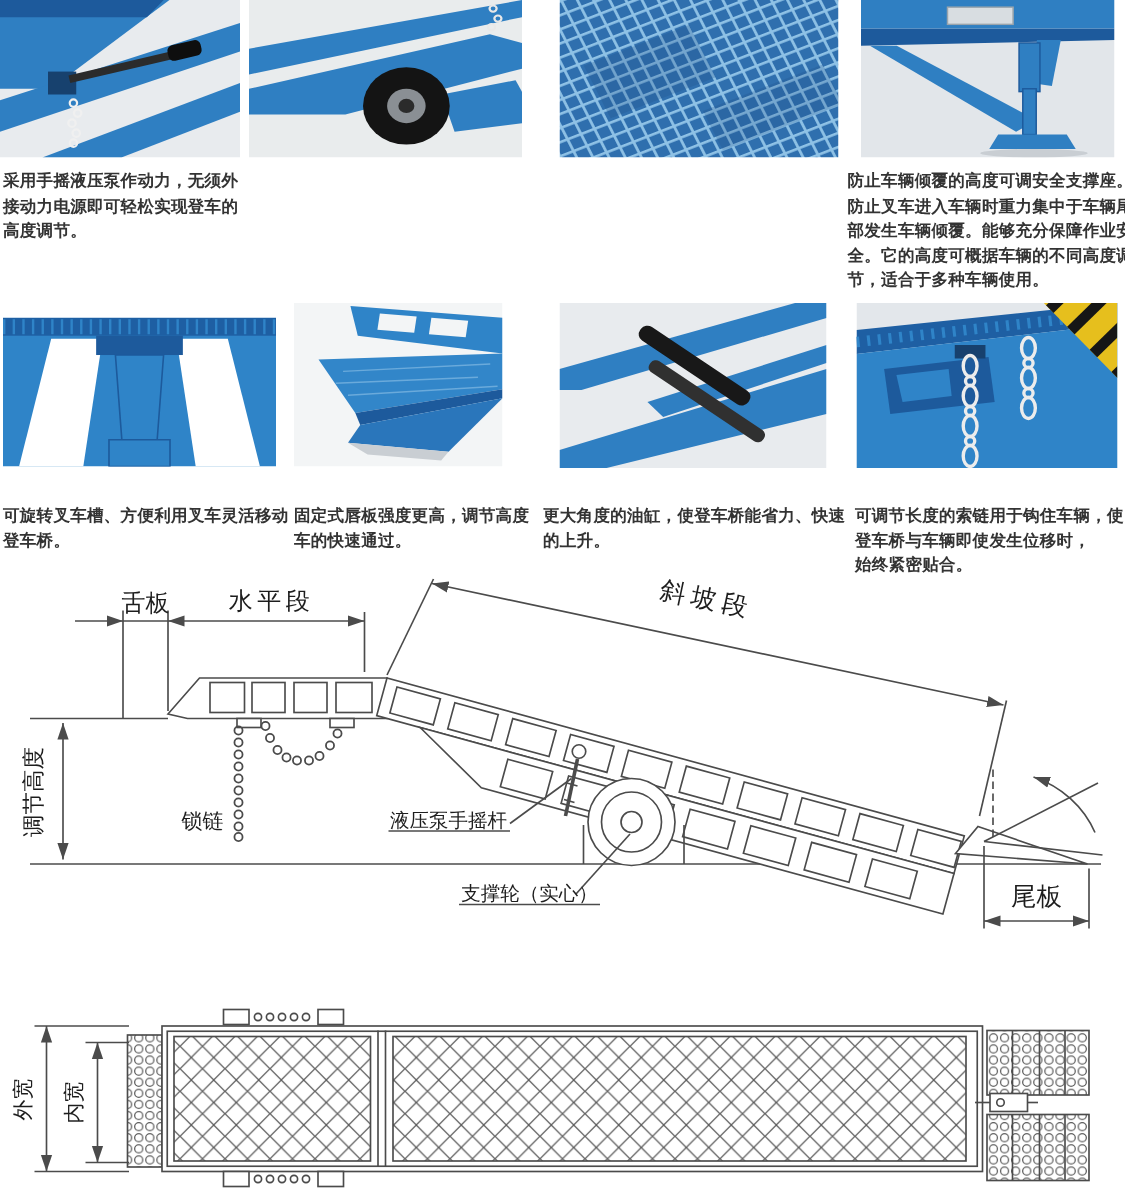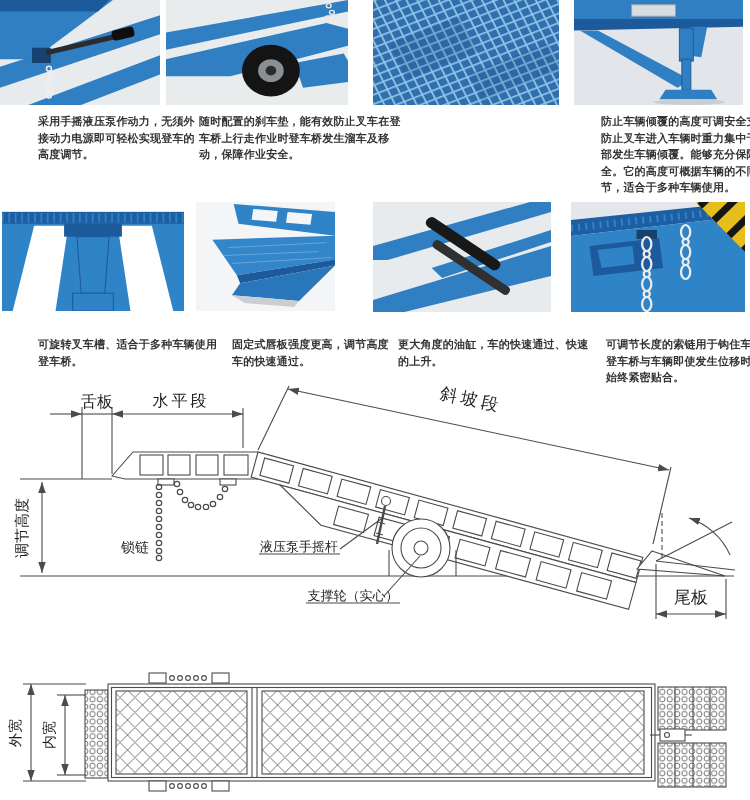--- a/index.html
+++ b/index.html
@@ -1,21 +1,21 @@
 <!DOCTYPE html>
 <html><head>
 <meta charset="utf-8">
 <style>
   html,body{margin:0;padding:0;background:#fff;}
   .page{position:relative;width:750px;height:800px;background:#ffffff;overflow:hidden;
         font-family:"Liberation Sans",sans-serif;}
   .photo{position:absolute;display:block;}
   .photo svg{display:block;width:100%;height:100%;}
   .caption{position:absolute;font-size:11px;font-weight:bold;color:#333333;
-           line-height:16.5px;white-space:pre-line;letter-spacing:0.2px;margin-left:36px;}
+           line-height:16.5px;white-space:pre-line;letter-spacing:0.2px;}
   .diagram{position:absolute;left:0;}
   svg text{font-family:"Liberation Serif","DejaVu Serif",serif;fill:#1d1d1d;}
 </style>
 </head>
 <body>
 
 <div class="page">
 
   <figure class="photo" style="left:0;top:0;width:160px;height:105px;margin:0">
     <svg viewBox="0 0 170 110" preserveAspectRatio="none">
@@ -83,23 +83,20 @@
       <rect x="106" y="30" width="14" height="34" fill="#2f7fc2" stroke="#1d5a9c"></rect>
       <rect x="108.5" y="62" width="9" height="32" fill="#2f7fc2" stroke="#1d5a9c"></rect>
       <polygon points="92,94 138,94 144,104 86,104" fill="#2f7fc2"></polygon>
       <ellipse cx="116" cy="107" rx="36" ry="3" fill="#c9ced3"></ellipse>
     </svg>
   </figure>
 
   <div class="caption" style="left:2px;top:113px;width:176px">采用手摇液压泵作动力，无须外
 接动力电源即可轻松实现登车的
 高度调节。</div>
-  <div class="caption" style="left:163px;top:113px;width:216px">随时配置的刹车垫，能有效防止叉车在登
-车桥上行走作业时登车桥发生溜车及移
-动，保障作业安全。</div>
   <div class="caption" style="left:565px;top:113px;width:196px">防止车辆倾覆的高度可调安全支撑座。
 防止叉车进入车辆时重力集中于车辆尾
 部发生车辆倾覆。能够充分保障作业安
 全。它的高度可概据车辆的不同高度调
 节，适合于多种车辆使用。</div>
 
   <figure class="photo" style="left:2px;top:202px;width:182px;height:109px;margin:0">
     <svg viewBox="0 0 170 110" preserveAspectRatio="none">
       <rect width="170" height="110" fill="#ffffff"></rect>
       <rect x="0" y="10" width="170" height="100" fill="#2f84c8"></rect>
@@ -173,25 +170,25 @@
         <ellipse cx="74" cy="102" rx="4.5" ry="7"></ellipse>
         <ellipse cx="112" cy="30" rx="4.5" ry="7"></ellipse>
           <circle cx="112" cy="40" r="3"></circle>
         <ellipse cx="112" cy="50" rx="4.5" ry="7"></ellipse>
           <circle cx="112" cy="60" r="3"></circle>
         <ellipse cx="112" cy="70" rx="4.5" ry="7"></ellipse>
       </g>
     </svg>
   </figure>
 
-  <div class="caption" style="left:2px;top:336px;width:206px">可旋转叉车槽、适合于多种车辆使用
+  <div class="caption" style="left:2px;top:336px;width:206px">可旋转叉车槽、方便利用叉车灵活移动
 登车桥。</div>
   <div class="caption" style="left:196px;top:336px;width:172px">固定式唇板强度更高，调节高度
 车的快速通过。</div>
-  <div class="caption" style="left:362px;top:336px;width:222px">更大角度的油缸，车的快速通过、快速
+  <div class="caption" style="left:362px;top:336px;width:222px">更大角度的油缸，使登车桥能省力、快速
 的上升。</div>
   <div class="caption" style="left:570px;top:336px;width:192px">可调节长度的索链用于钩住车辆，使
 登车桥与车辆即使发生位移时，
 始终紧密贴合。</div>
 
   <svg class="diagram" style="top:375px" width="750" height="255" viewBox="0 375 750 255">
     <defs>
       <marker id="arS" viewBox="0 0 10 8" markerWidth="11" markerHeight="9" refX="10" refY="4" orient="auto-start-reverse" markerUnits="userSpaceOnUse">
         <path d="M0,0.6 L10,4 L0,7.4 Z" fill="#4b4b4b"></path>
       </marker>

